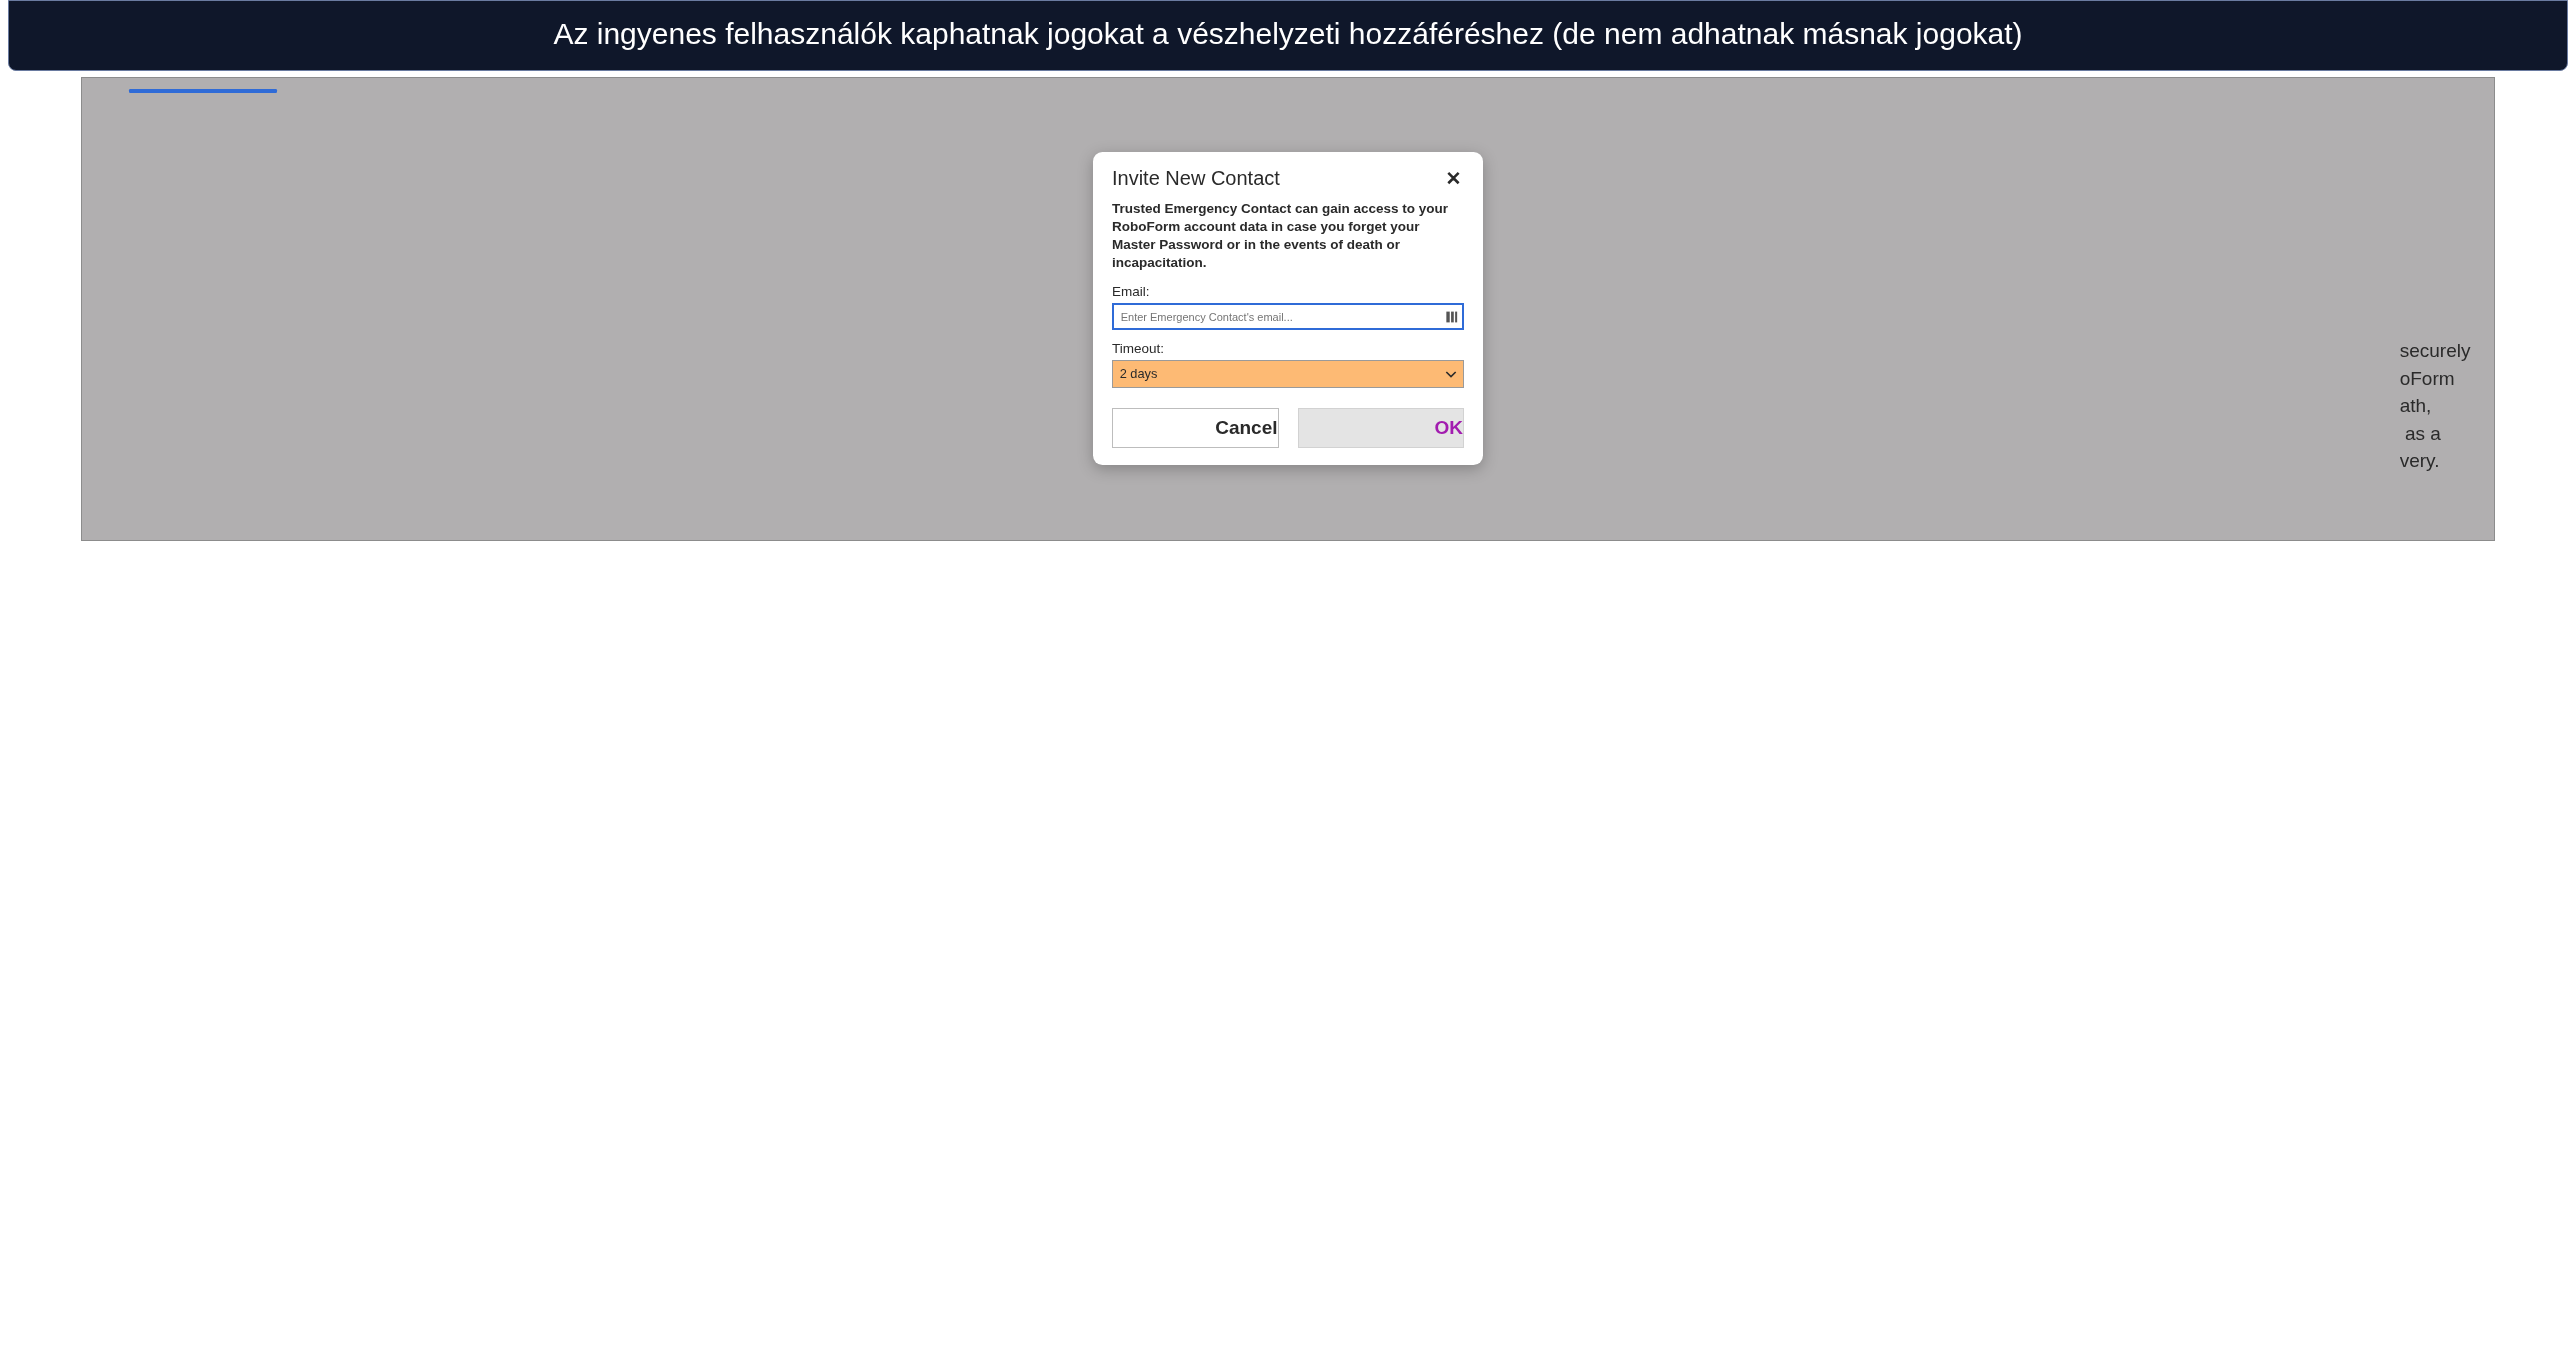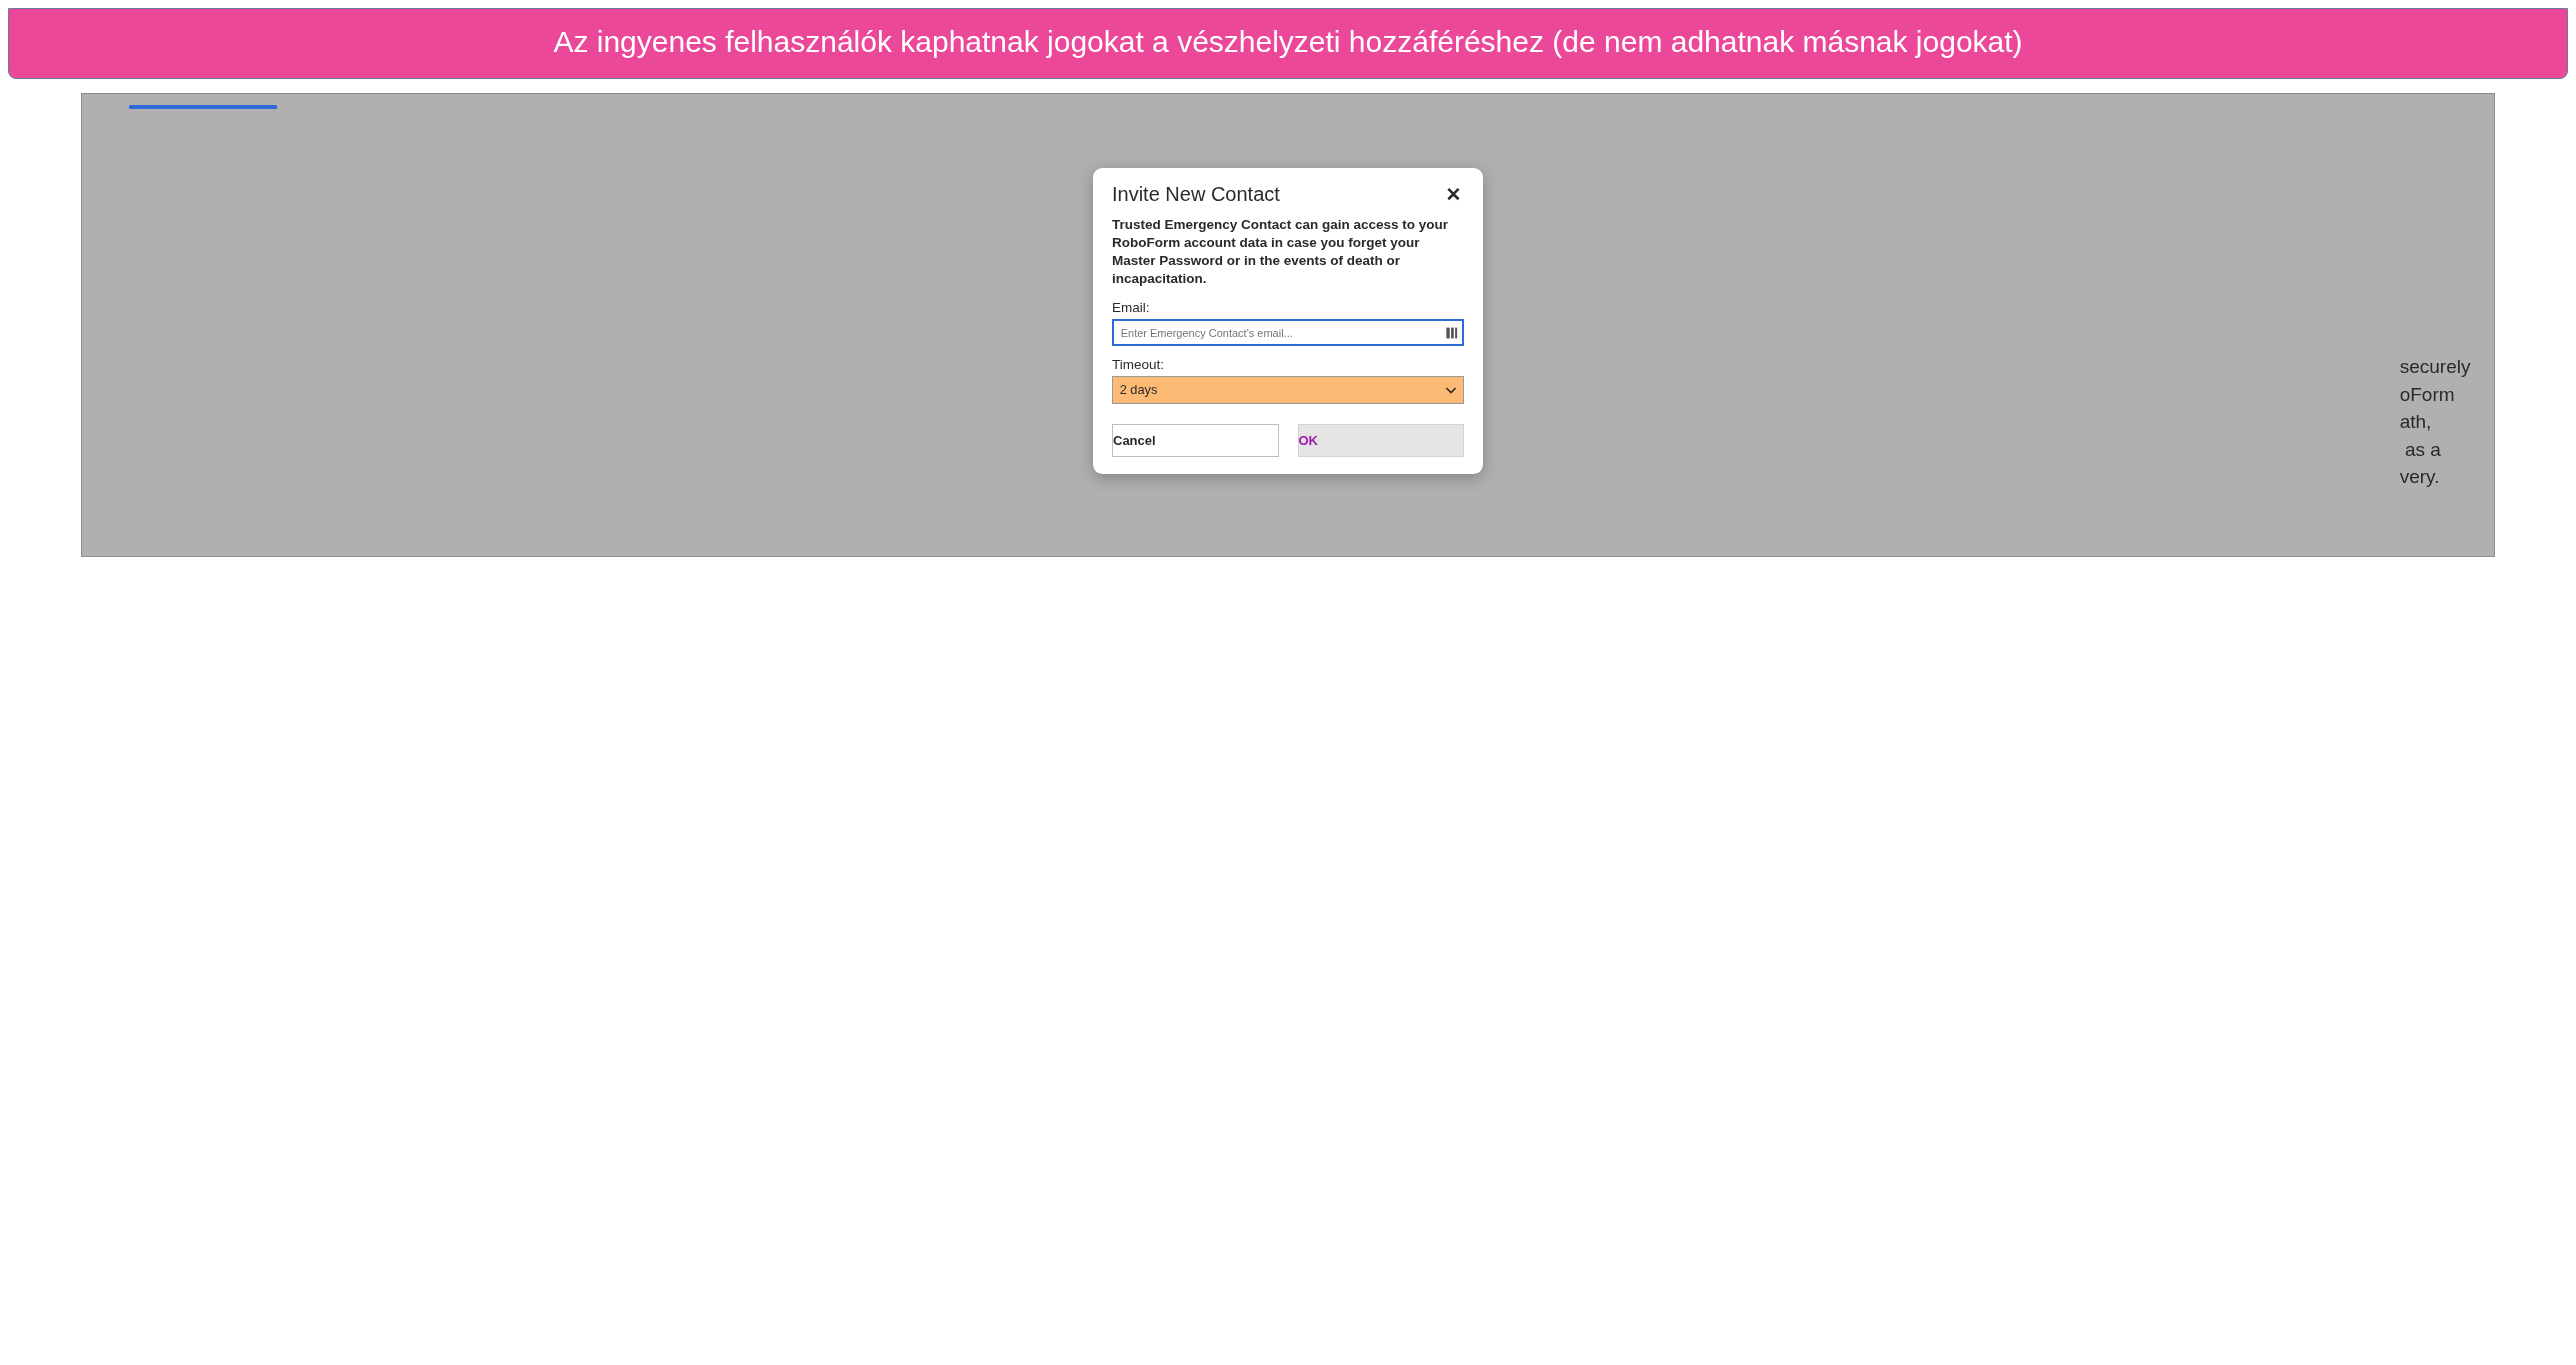--- a/index.html
+++ b/index.html
@@ -2,29 +2,29 @@
 <html style="font-size:10.8px"><head>
 <meta charset="utf-8">
 <style>
   * { box-sizing: border-box; margin: 0; padding: 0; }
   html, body { width: 100%; height: 100%; }
   body {
     font-family: -apple-system, BlinkMacSystemFont, "Segoe UI", Arial, sans-serif;
     background: #ffffff;
   }
   .banner {
-    background: #ec4899;
+    background: #0f172a;
     color: #ffffff;
     text-align: center;
     font-size: 30px;
     font-weight: 500;
     padding: 13.5px 40px 17.5px 40px;
     border-radius: 0 0 8px 8px;
     border: 1.3px solid #6a7ba0;
-    margin: 8px 8px;
+    margin: 0 8px;
     line-height: 1.25;
   }
   .stage {
     background: #ffffff;
     padding: 6.7px 81px 20px 81px;
   }
   .screenshot-frame {
     background: #b1afb0;
     border: 1.3px solid #8c8c8c;
     width: 100%;
@@ -136,23 +136,23 @@
     transform: translateY(-50%);
     pointer-events: none;
   }
   .button-row {
     display: flex;
     gap: 19px;
   }
   .btn {
     flex: 1;
     padding: 8px 0;
-    font-size: 13px;
+    font-size: 19px;
     font-weight: 600;
-    text-align: left;
+    text-align: right;
     cursor: pointer;
     user-select: none;
     font-family: inherit;
   }
   .btn-cancel {
     background: #ffffff;
     border: 0.7px solid #bdbdbd;
     color: #2a2a2a;
   }
   .btn-ok {

